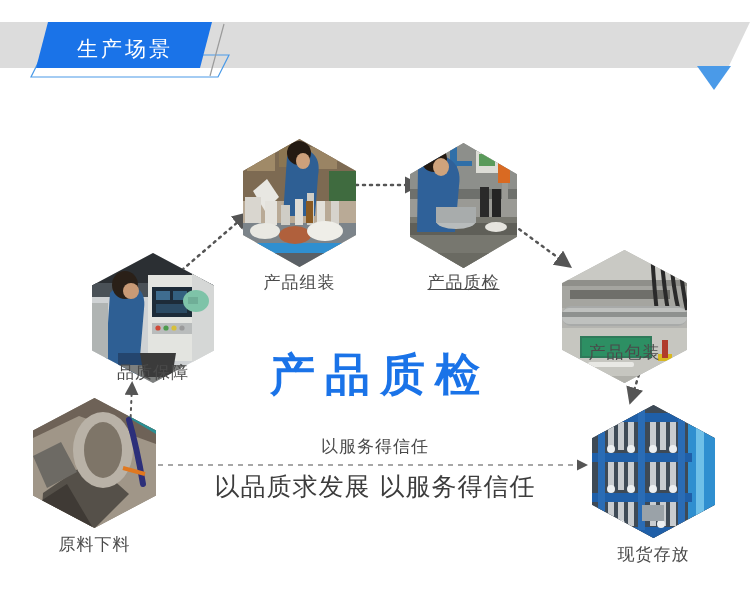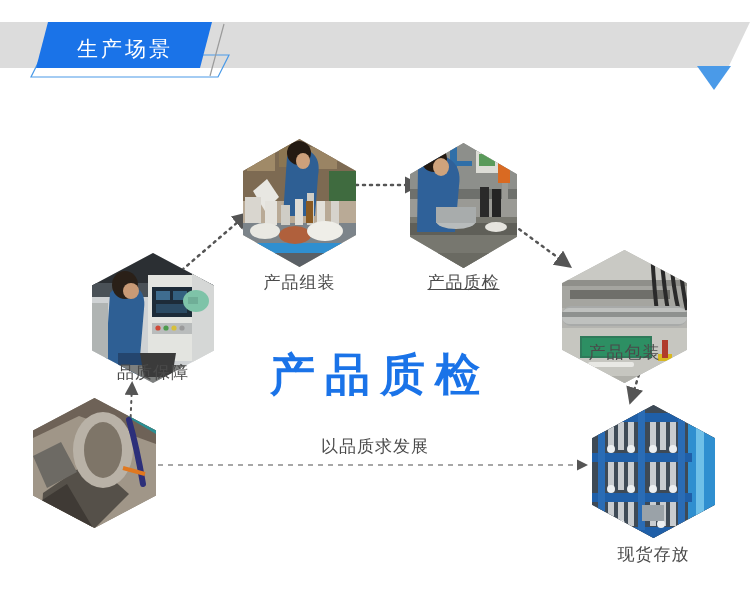--- a/index.html
+++ b/index.html
@@ -217,20 +217,21 @@
       <polygon points="10,95 58,62 96,96 62,130 8,130" fill="#555049"></polygon>
       <ellipse cx="70" cy="52" rx="30" ry="38" fill="#b9b2a7"></ellipse>
       <ellipse cx="70" cy="52" rx="19" ry="28" fill="#7e7568"></ellipse>
       <polygon points="92,0 123,0 123,36 96,20" fill="#2a8f93"></polygon>
       <polygon points="0,108 34,86 60,130 0,130" fill="#3f3a35"></polygon>
       <path d="M96 22 Q104 50 110 86" stroke="#2c2f7a" stroke-width="6" fill="none" stroke-linecap="round"></path>
       <path d="M90 70 L112 76" stroke="#e07820" stroke-width="4" fill="none"></path>
       <polygon points="0,58 28,44 44,74 14,90" fill="#6d6a64"></polygon>
     </svg>
   </div>
+  <div class="hex-label" style="left:33px; top:438px; width:123px;">原料下料</div>
 
   <div class="hex" style="left:92px; top:158px; width:122px; height:130px;">
     <svg class="hex-img" viewBox="0 0 122 130" preserveAspectRatio="none">
       <rect width="122" height="130" fill="#cfd2d4"></rect>
       <rect x="0" y="0" width="122" height="36" fill="#2b2f33"></rect>
       <rect x="0" y="30" width="122" height="14" fill="#4a5157"></rect>
       <rect x="56" y="22" width="54" height="86" fill="#e3e4e0"></rect>
       <rect x="60" y="34" width="40" height="30" fill="#1d2b38"></rect>
       <rect x="64" y="38" width="14" height="9" fill="#3f6d8f"></rect>
       <rect x="81" y="38" width="14" height="9" fill="#33607f"></rect>
@@ -380,15 +381,16 @@
           <circle cx="81" cy="84" r="4"></circle>
         <circle cx="29" cy="119" r="4"></circle>
           <circle cx="69" cy="119" r="4"></circle>
       </g>
       <rect x="50" y="100" width="22" height="16" fill="#9aa2a8"></rect>
     </svg>
   </div>
   <div class="hex-label" style="left:592px; top:448px; width:123px;">现货存放</div>
 
   <div class="center-title">产品质检</div>
-  <div class="center-sub1">以品质求发展</div>
+  <div class="center-sub1">以服务得信任</div>
+  <div class="center-sub2">以品质求发展 以服务得信任</div>
 
 </div>
 
 </body></html>

